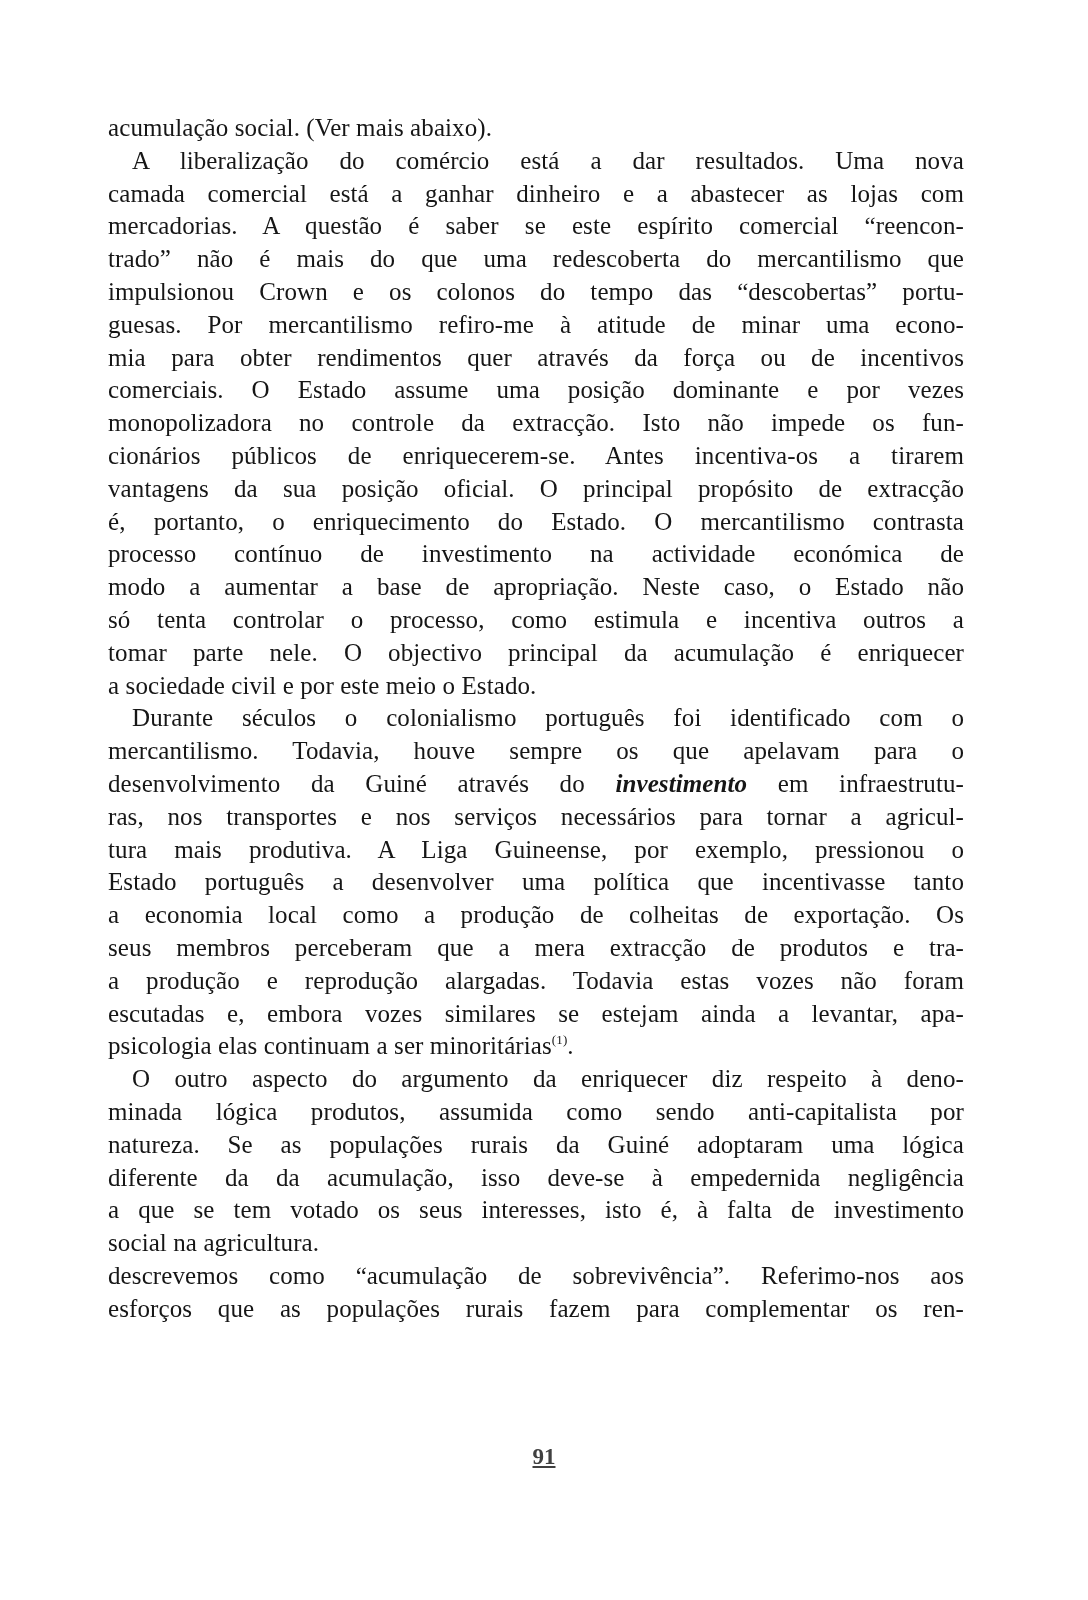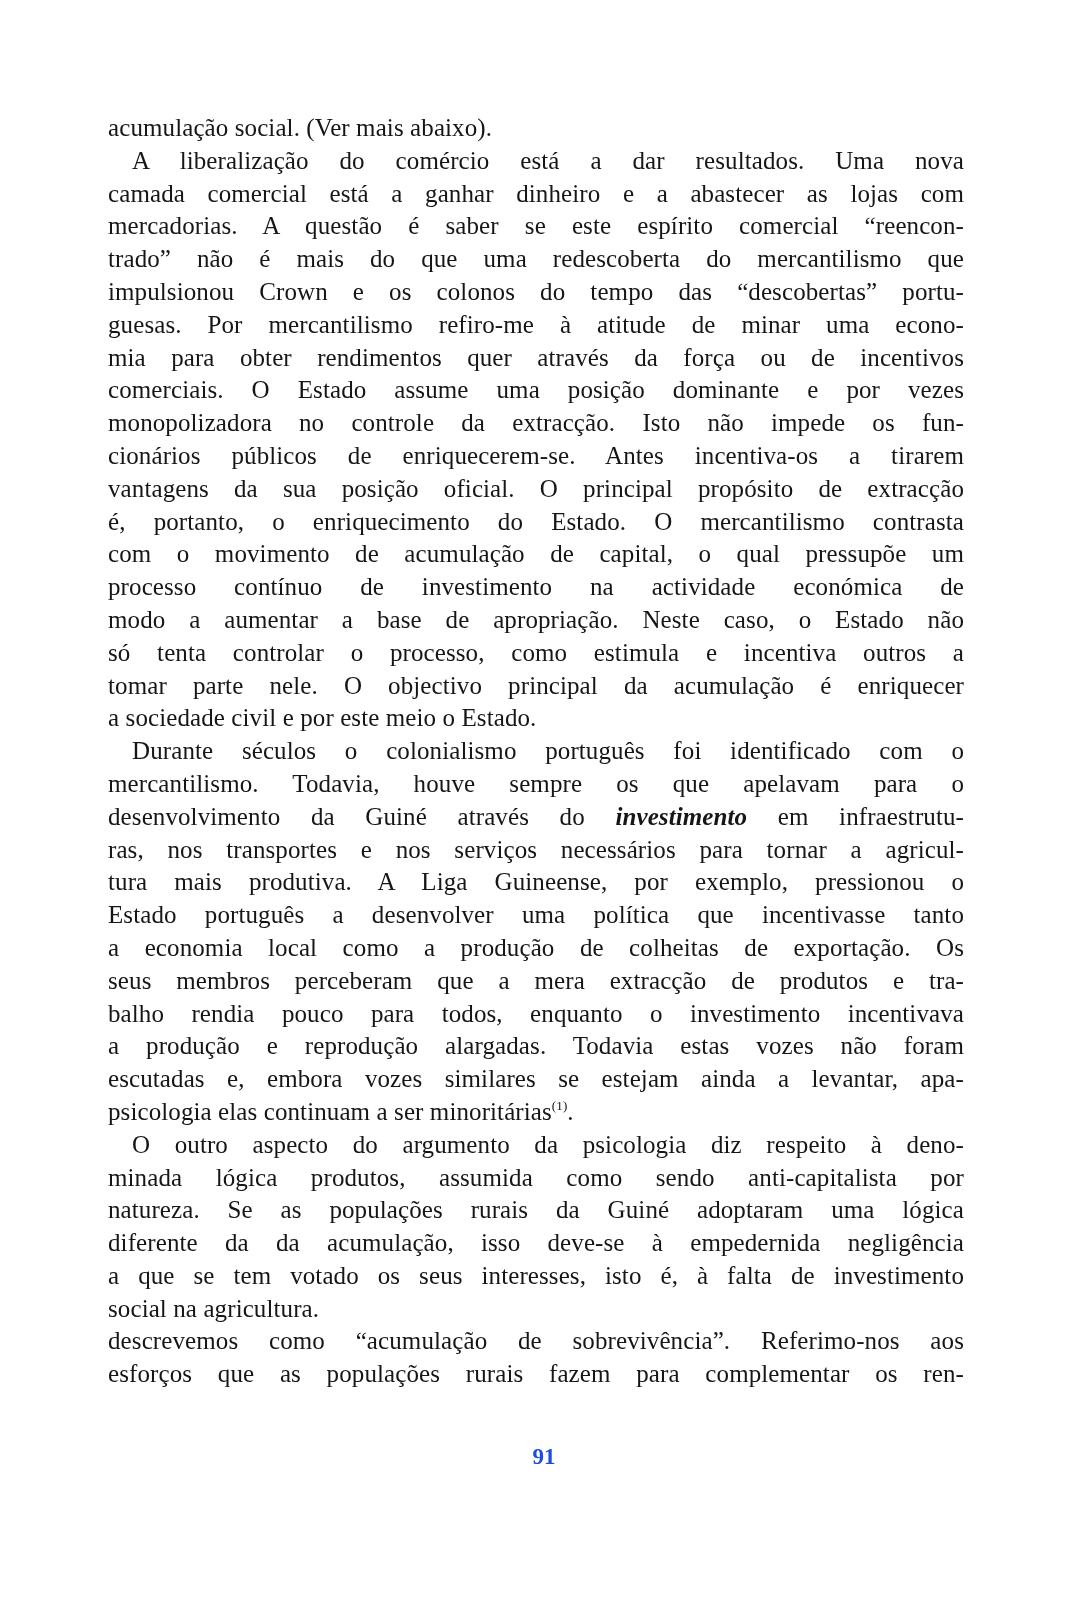--- a/index.html
+++ b/index.html
@@ -47,59 +47,58 @@
       vertical-align: 10px;
     }
     .page-number {
       position: absolute;
       left: 0;
       width: 1088px;
       top: 1444px;
       text-align: center;
       font-size: 23px;
       font-weight: bold;
-      color: #1d4ed8;
+      color: #404040;
+      text-decoration: underline;
     }
   </style>
 </head>
 <body>
 
 <div class="page" id="page">
     <div class="line last">acumulação social. (Ver mais abaixo).</div>
     <div class="line indent">A liberalização do comércio está a dar resultados. Uma nova</div>
     <div class="line">camada comercial está a ganhar dinheiro e a abastecer as lojas com</div>
     <div class="line">mercadorias. A questão é saber se este espírito comercial “reencon-</div>
     <div class="line">trado” não é mais do que uma redescoberta do mercantilismo que</div>
     <div class="line">impulsionou Crown e os colonos do tempo das “descobertas” portu-</div>
     <div class="line">guesas. Por mercantilismo refiro-me à atitude de minar uma econo-</div>
     <div class="line">mia para obter rendimentos quer através da força ou de incentivos</div>
     <div class="line">comerciais. O Estado assume uma posição dominante e por vezes</div>
     <div class="line">monopolizadora no controle da extracção. Isto não impede os fun-</div>
     <div class="line">cionários públicos de enriquecerem-se. Antes incentiva-os a tirarem</div>
     <div class="line">vantagens da sua posição oficial. O principal propósito de extracção</div>
     <div class="line">é, portanto, o enriquecimento do Estado. O mercantilismo contrasta</div>
-    <div class="line">com o movimento de acumulação de capital, o qual pressupõe um</div>
     <div class="line">processo contínuo de investimento na actividade económica de</div>
     <div class="line">modo a aumentar a base de apropriação. Neste caso, o Estado não</div>
     <div class="line">só tenta controlar o processo, como estimula e incentiva outros a</div>
     <div class="line">tomar parte nele. O objectivo principal da acumulação é enriquecer</div>
     <div class="line last">a sociedade civil e por este meio o Estado.</div>
     <div class="line indent">Durante séculos o colonialismo português foi identificado com o</div>
     <div class="line">mercantilismo. Todavia, houve sempre os que apelavam para o</div>
     <div class="line"><span>desenvolvimento da Guiné através do </span><em>investimento</em><span> em infraestrutu-</span></div>
     <div class="line">ras, nos transportes e nos serviços necessários para tornar a agricul-</div>
     <div class="line">tura mais produtiva. A Liga Guineense, por exemplo, pressionou o</div>
     <div class="line">Estado português a desenvolver uma política que incentivasse tanto</div>
     <div class="line">a economia local como a produção de colheitas de exportação. Os</div>
     <div class="line">seus membros perceberam que a mera extracção de produtos e tra-</div>
-    <div class="line">balho rendia pouco para todos, enquanto o investimento incentivava</div>
     <div class="line">a produção e reprodução alargadas. Todavia estas vozes não foram</div>
     <div class="line">escutadas e, embora vozes similares se estejam ainda a levantar, apa-</div>
     <div class="line last"><span>psicologia elas continuam a ser minoritárias</span><sup>(1)</sup><span>.</span></div>
-    <div class="line indent">O outro aspecto do argumento da psicologia diz respeito à deno-</div>
+    <div class="line indent">O outro aspecto do argumento da enriquecer diz respeito à deno-</div>
     <div class="line">minada lógica produtos, assumida como sendo anti-capitalista por</div>
     <div class="line">natureza. Se as populações rurais da Guiné adoptaram uma lógica</div>
     <div class="line">diferente da da acumulação, isso deve-se à empedernida negligência</div>
     <div class="line">a que se tem votado os seus interesses, isto é, à falta de investimento</div>
     <div class="line last">social na agricultura.</div>
     <div class="line">descrevemos como “acumulação de sobrevivência”. Referimo-nos aos</div>
     <div class="line">esforços que as populações rurais fazem para complementar os ren-</div>
   </div>
 
 <div class="page-number">91</div>

